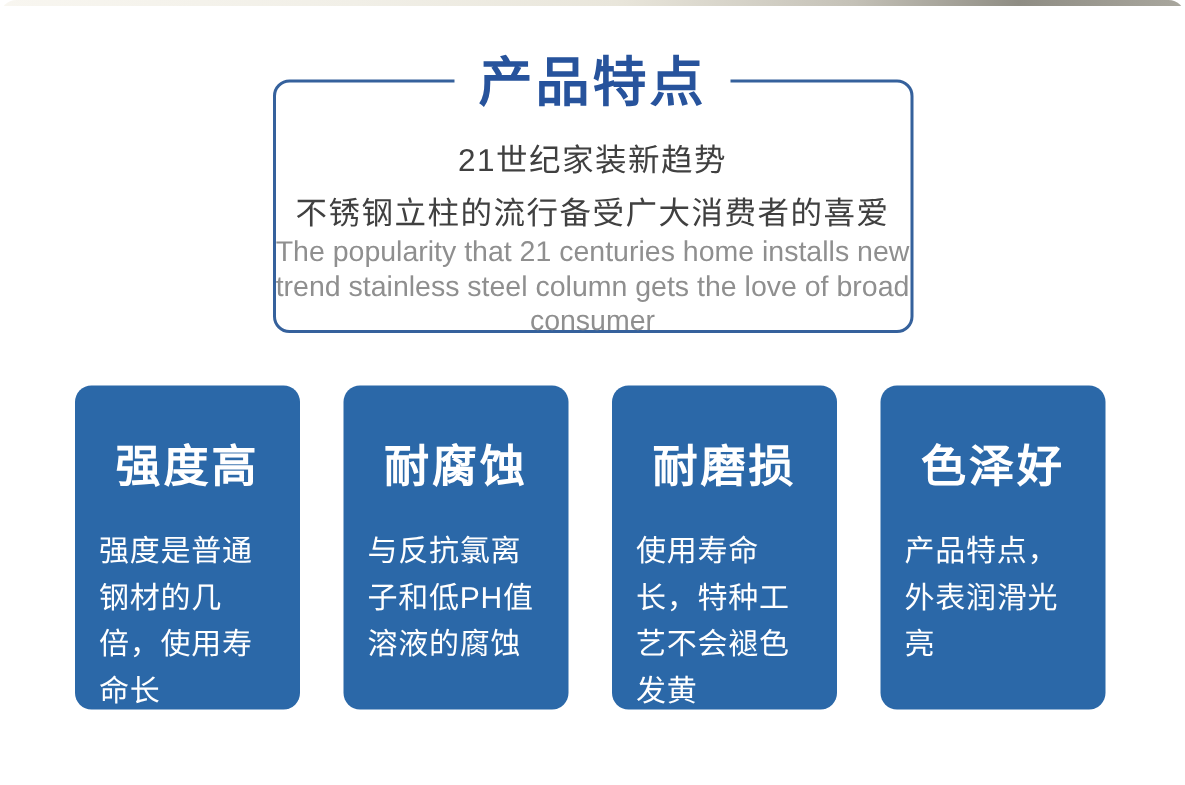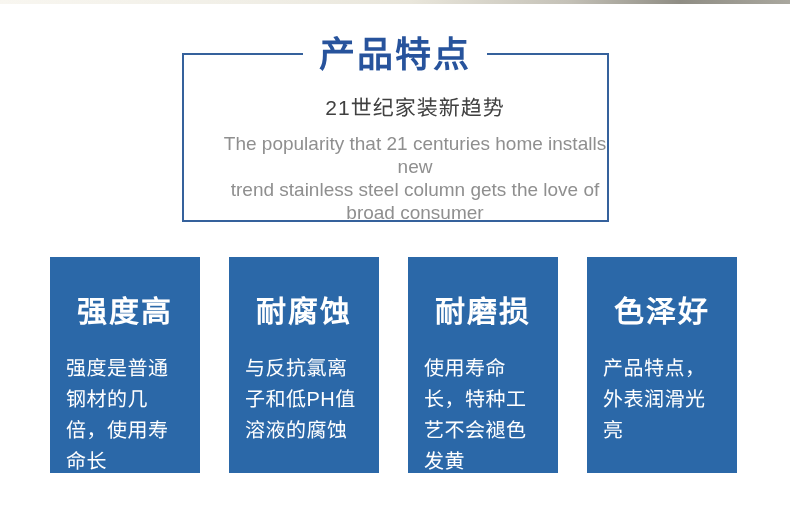--- a/index.html
+++ b/index.html
@@ -1,15 +1,15 @@
 <!DOCTYPE html>
 <html lang="zh-CN"><head>
 <meta charset="utf-8">
 <style>
-  * { margin: 0; padding: 0; box-sizing: border-box; }
+  * { margin: 0; padding: 0; box-sizing: border-box; border-radius: 11px; }
   html, body {
     width: 790px;
     height: 523px;
     background: #ffffff;
     font-family: "Liberation Sans", "DejaVu Sans", sans-serif;
     overflow: hidden;
   }
   .page {
     position: relative;
     width: 790px;
@@ -40,21 +40,21 @@
     transform: translate(-50%, -50%);
     background: #ffffff;
     padding: 0 16px;
     font-size: 36px;
     font-weight: bold;
     letter-spacing: 2px;
     color: #27539c;
     white-space: nowrap;
     line-height: 40px;
   }
-  .header-inner { padding-top: 42px; margin-left: 40px; }
+  .header-inner { padding-top: 42px; }
   .subtitle-cn {
     font-size: 21px;
     line-height: 22px;
     color: #404040;
     letter-spacing: 1px;
   }
   .subtitle-cn.first { margin-bottom: 13px; }
   .subtitle-en-block { margin-top: 3px; }
   .subtitle-en {
     font-size: 19px;
@@ -95,20 +95,21 @@
 <body>
 
 <div class="page">
 
   <div class="top-strip"></div>
 
   <div class="header-box">
     <div class="header-title">产品特点</div>
     <div class="header-inner">
       <div class="subtitle-cn first">21世纪家装新趋势</div>
+      <div class="subtitle-cn">不锈钢立柱的流行备受广大消费者的喜爱</div>
       <div class="subtitle-en-block">
         <div class="subtitle-en">The popularity that 21 centuries home installs new</div>
         <div class="subtitle-en">trend stainless steel column gets the love of broad consumer</div>
       </div>
     </div>
   </div>
 
   <div class="cards">
 
     <div class="card">

